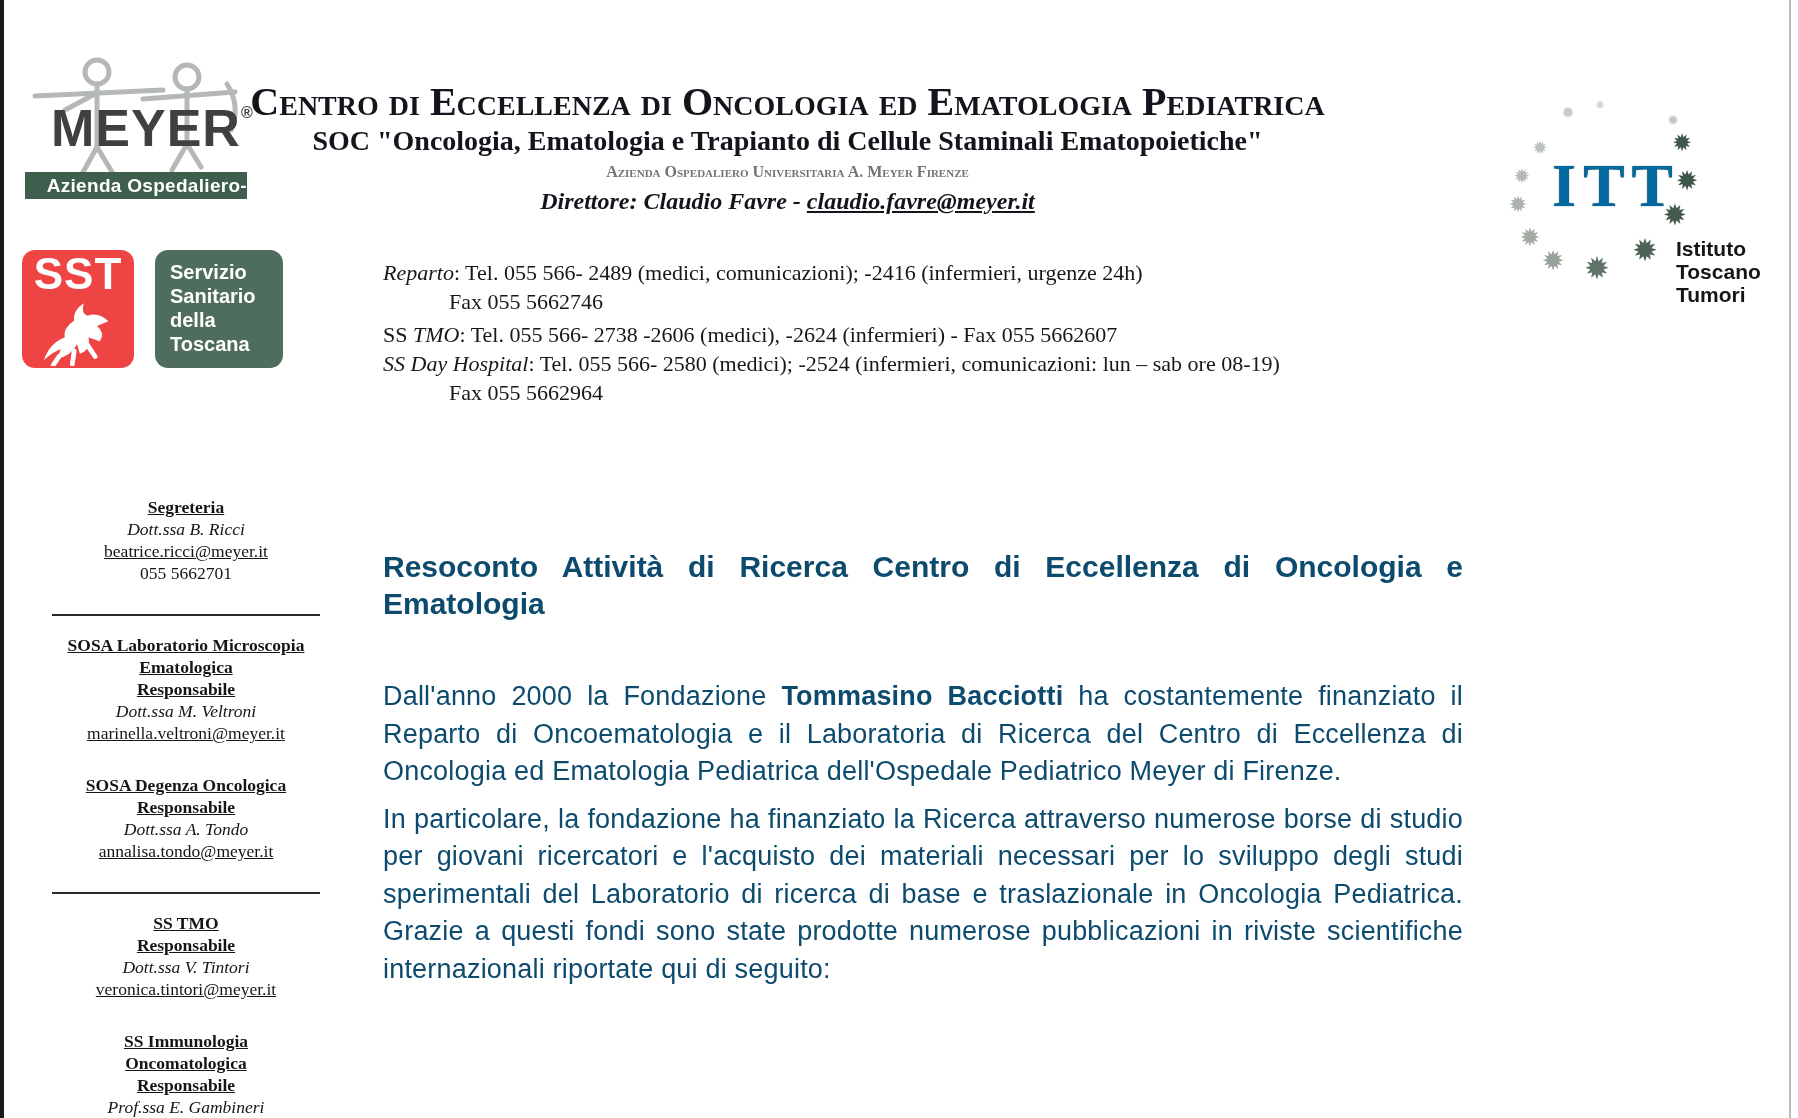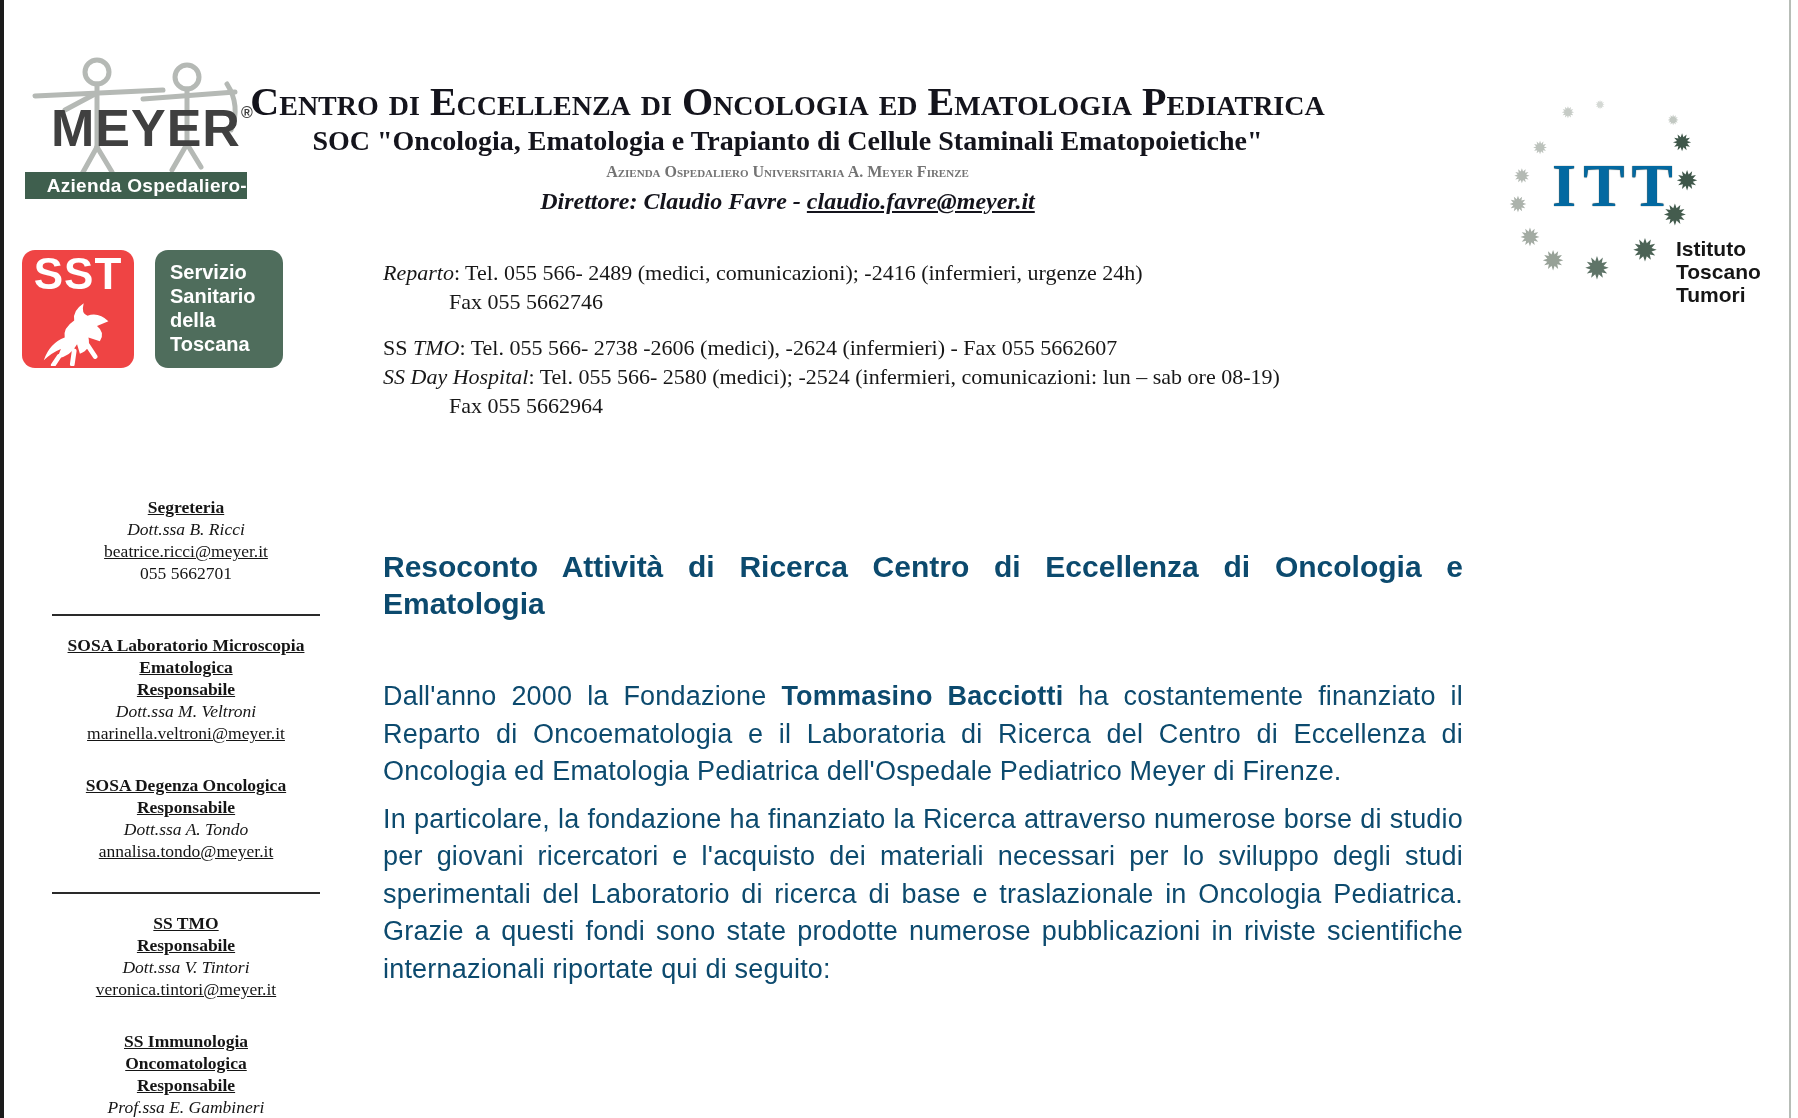--- a/index.html
+++ b/index.html
@@ -23,21 +23,21 @@
   .doc-title{font-weight:bold;font-variant:small-caps;font-size:40px;line-height:44px;
              white-space:nowrap;color:#14141c;}
   .doc-subtitle{font-weight:bold;font-size:28px;line-height:34px;white-space:nowrap;color:#14141c;}
   .doc-institution{font-weight:bold;font-variant:small-caps;font-size:16px;line-height:28px;color:#737373;}
   .doc-director{font-weight:bold;font-style:italic;font-size:24px;line-height:30px;color:#14141c;}
   .doc-director .email{text-decoration:underline;}
 
   
   .contacts{position:absolute;left:383px;top:258px;width:930px;}
   .c-line{font-size:22px;line-height:29px;white-space:nowrap;}
-  .c-gap{margin-top:17px;}
+  .c-gap{margin-top:4px;}
   .c-indent{padding-left:66px;}
   .it{font-style:italic;}
 
   
   .sst{position:absolute;left:22px;top:250px;width:262px;height:120px;}
   .sst-gray{position:absolute;left:0;top:0;width:112px;height:118px;background:#ef4444;
             border-radius:13px;overflow:hidden;text-decoration:underline;}
   .sst-abbr{position:absolute;left:0;top:0;width:112px;text-align:center;
             font-family:"Liberation Sans",sans-serif;font-weight:bold;font-size:44px;
             line-height:48px;color:#ffffff;letter-spacing:1px;}

